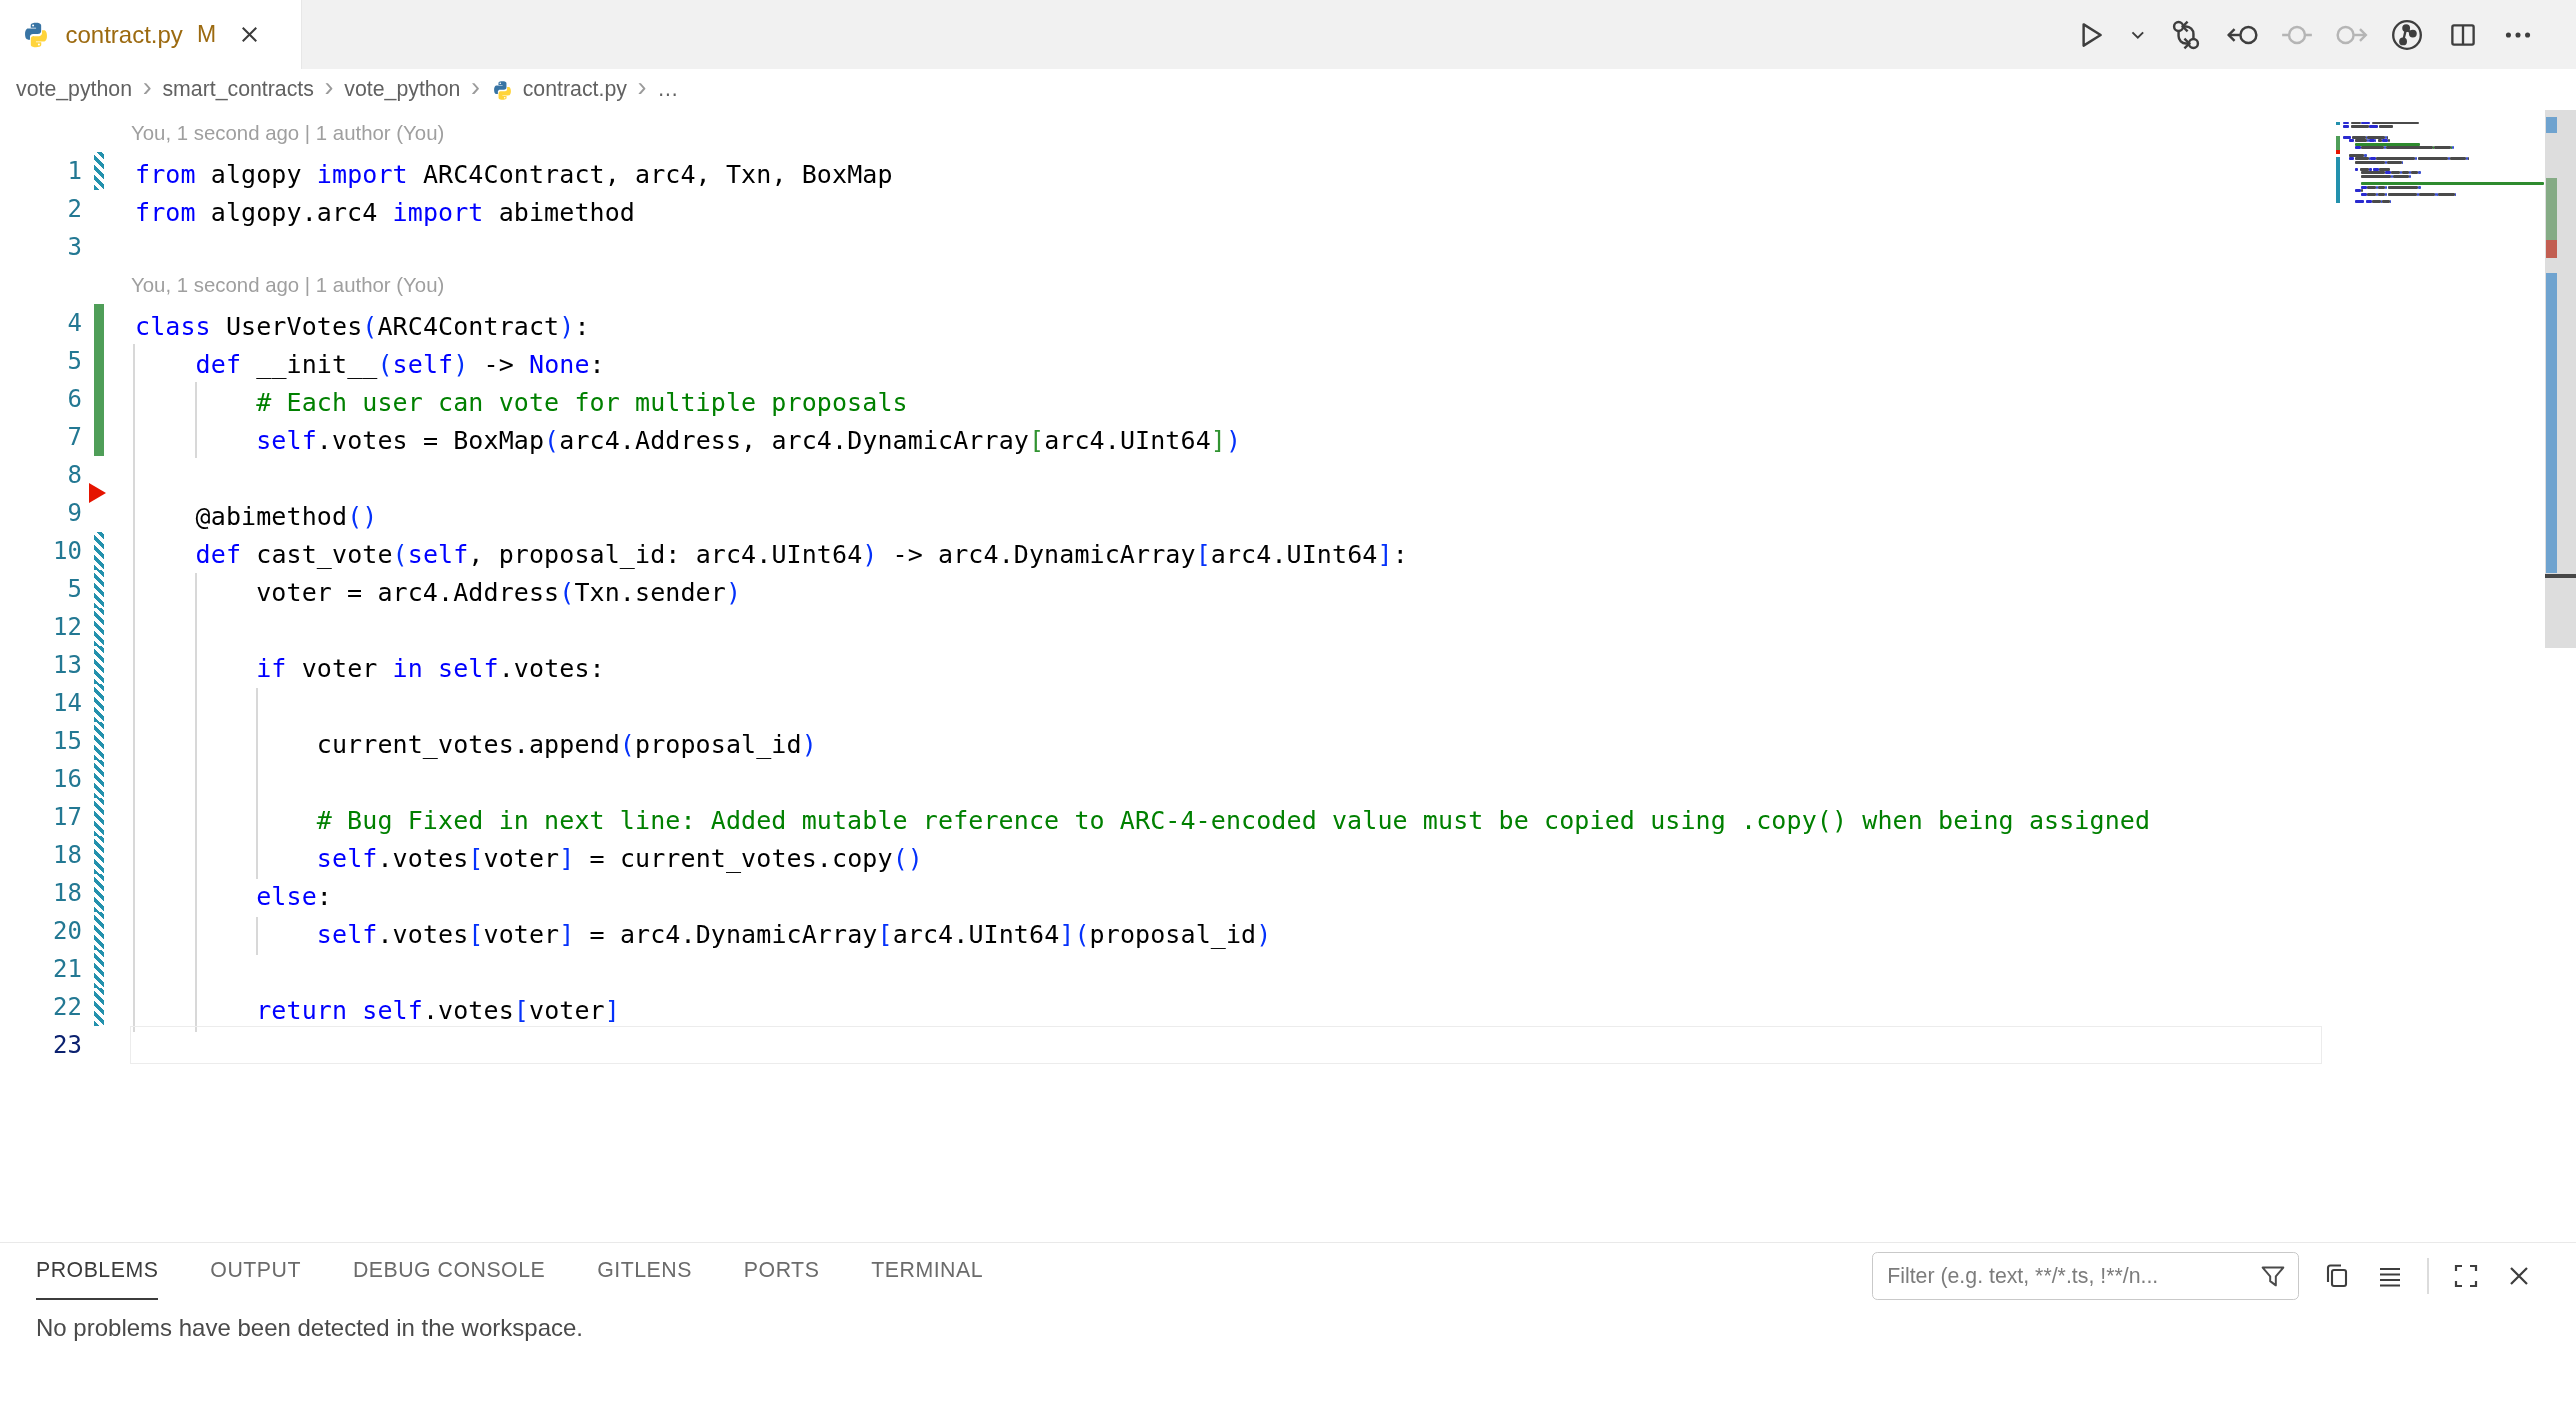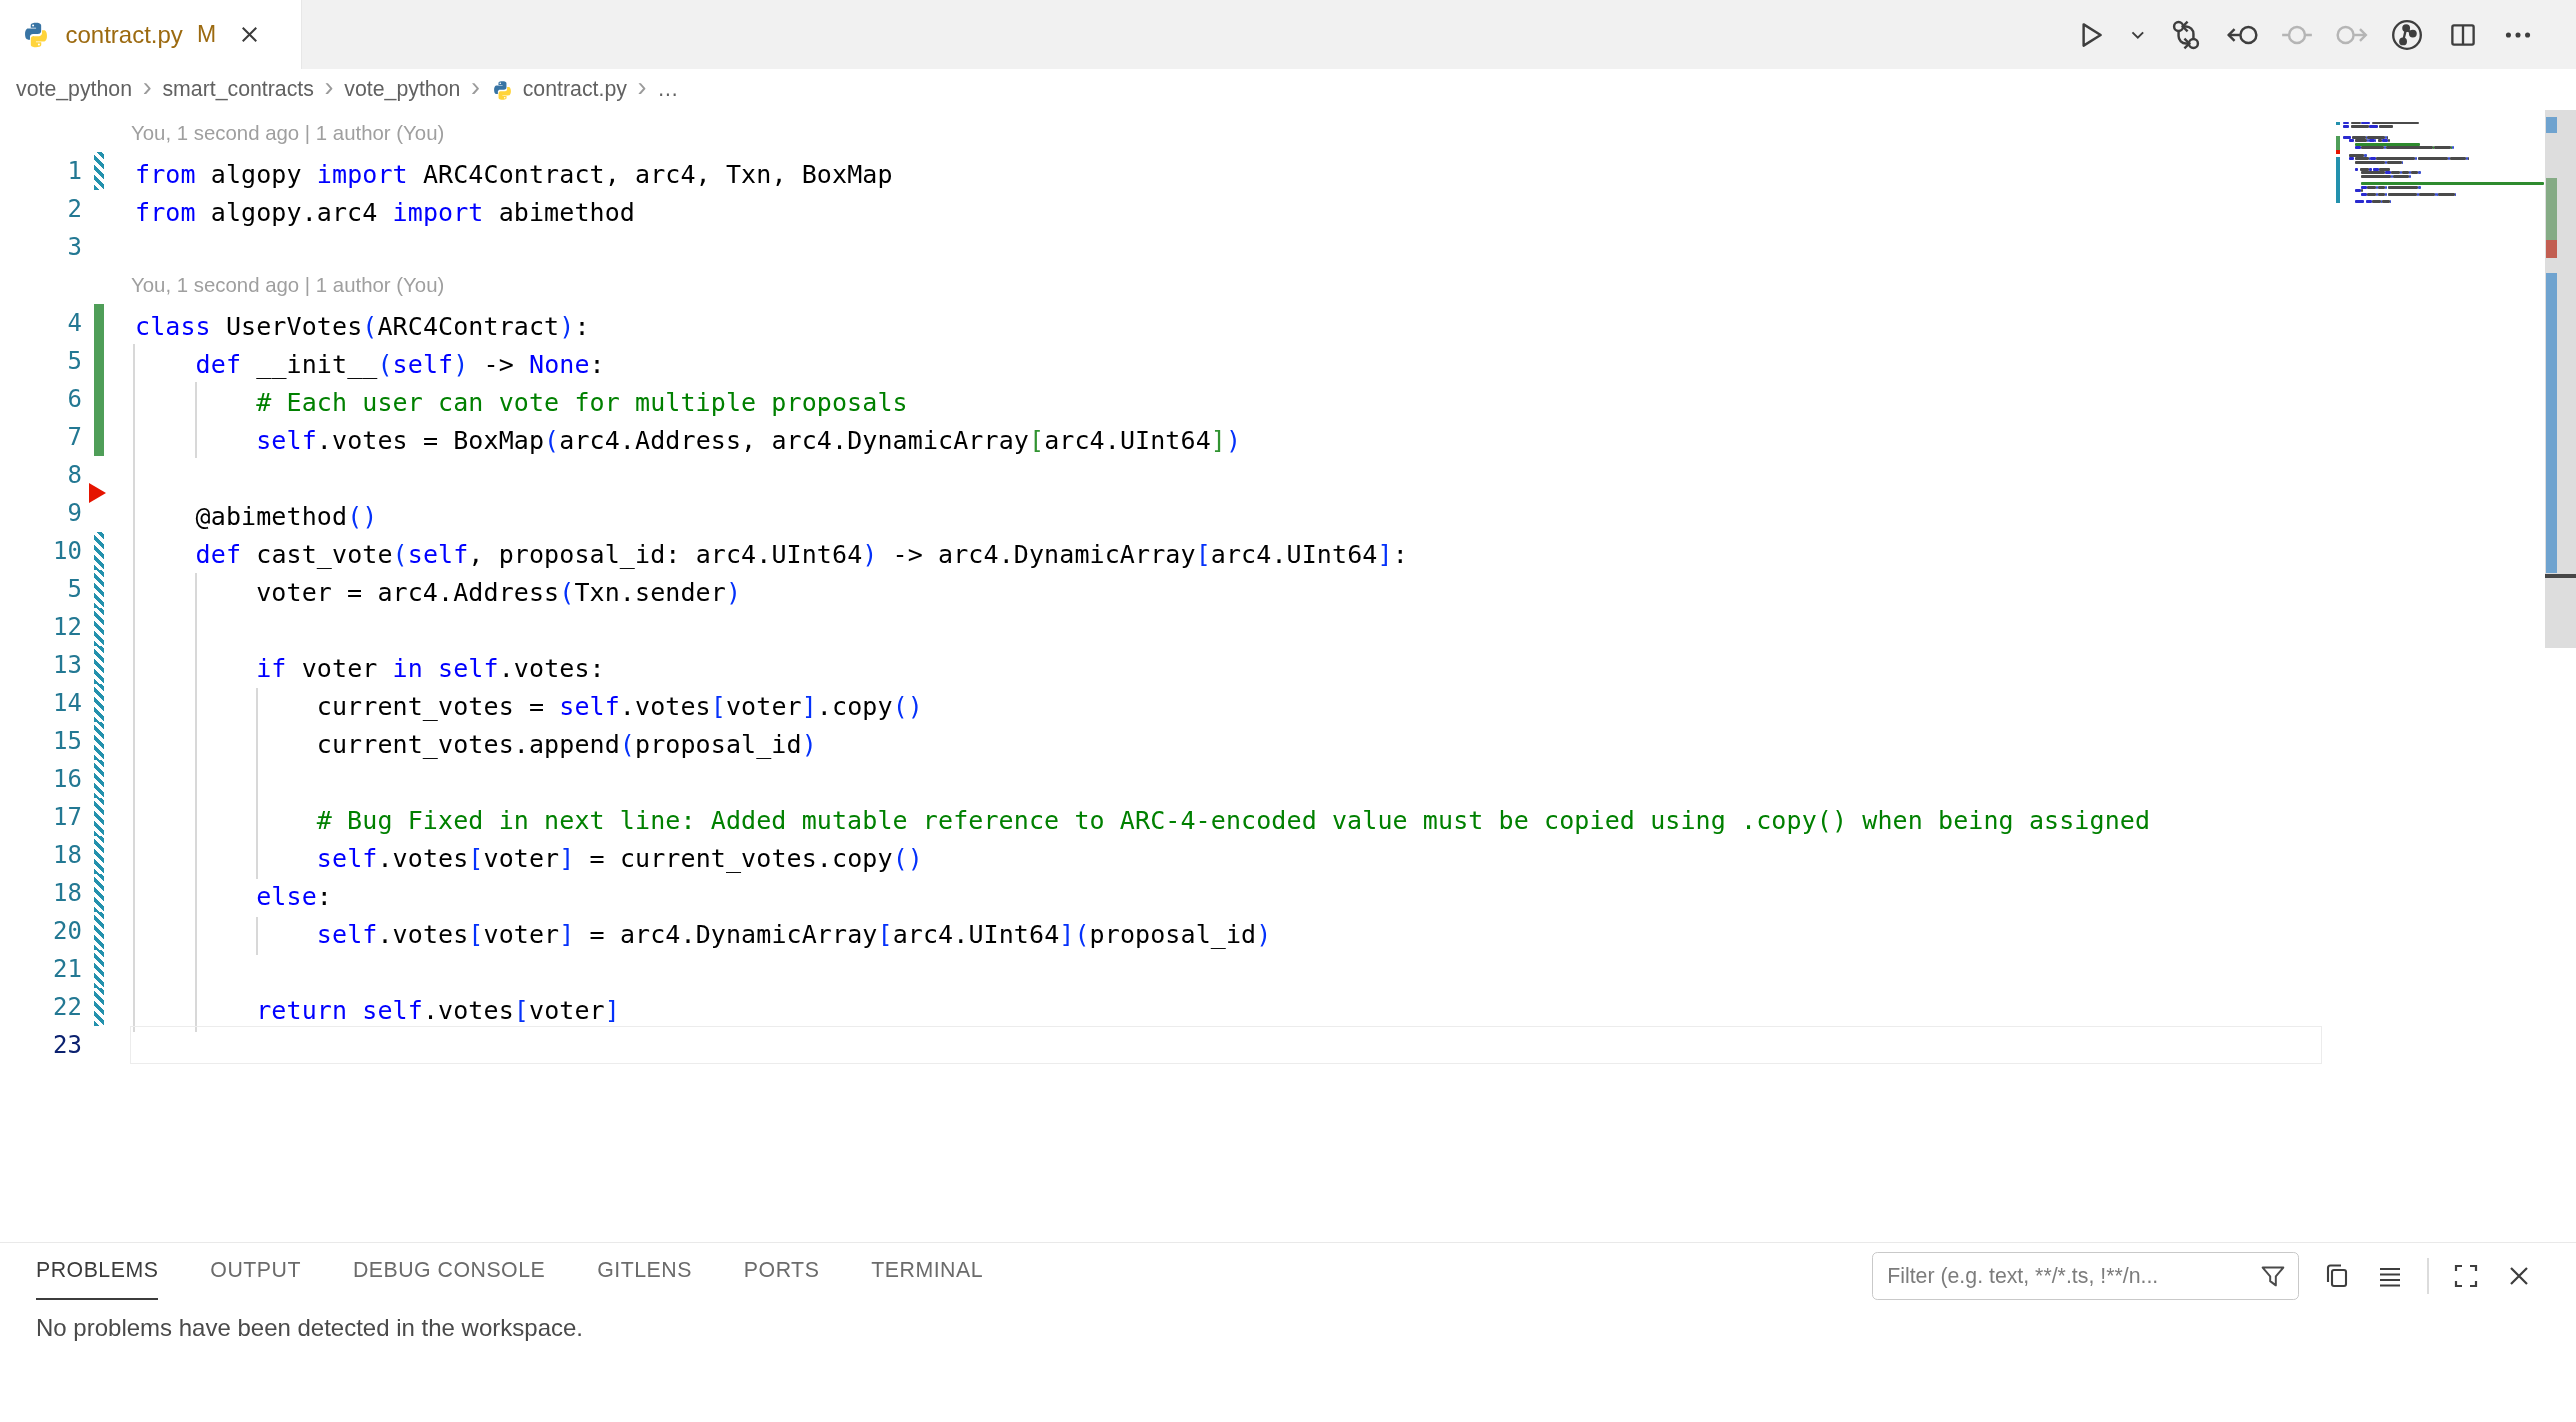--- a/index.html
+++ b/index.html
@@ -275,21 +275,20 @@
           <span class="gut">
             <span class="gbar g-modified"></span>
           </span>
           <pre class="codepre"><span class="tt">        </span><span class="tk">if</span><span class="tt"> voter </span><span class="tk">in</span><span class="tt"> </span><span class="tk">self</span><span class="tt">.votes:</span></pre>
         </div>
         <div class="crow">
           <span class="lnum">14</span>
           <span class="gut">
             <span class="gbar g-modified"></span>
           </span>
-          <pre class="codepre"><span class="tt">            current_votes = </span><span class="tk">self</span><span class="tt">.votes</span><span class="tb">[</span><span class="tt">voter</span><span class="tb">]</span><span class="tt">.copy</span><span class="tb">()</span></pre>
         </div>
         <div class="crow">
           <span class="lnum">15</span>
           <span class="gut">
             <span class="gbar g-modified"></span>
           </span>
           <pre class="codepre"><span class="tt">            current_votes.append</span><span class="tb">(</span><span class="tt">proposal_id</span><span class="tb">)</span></pre>
         </div>
         <div class="crow">
           <span class="lnum">16</span>

